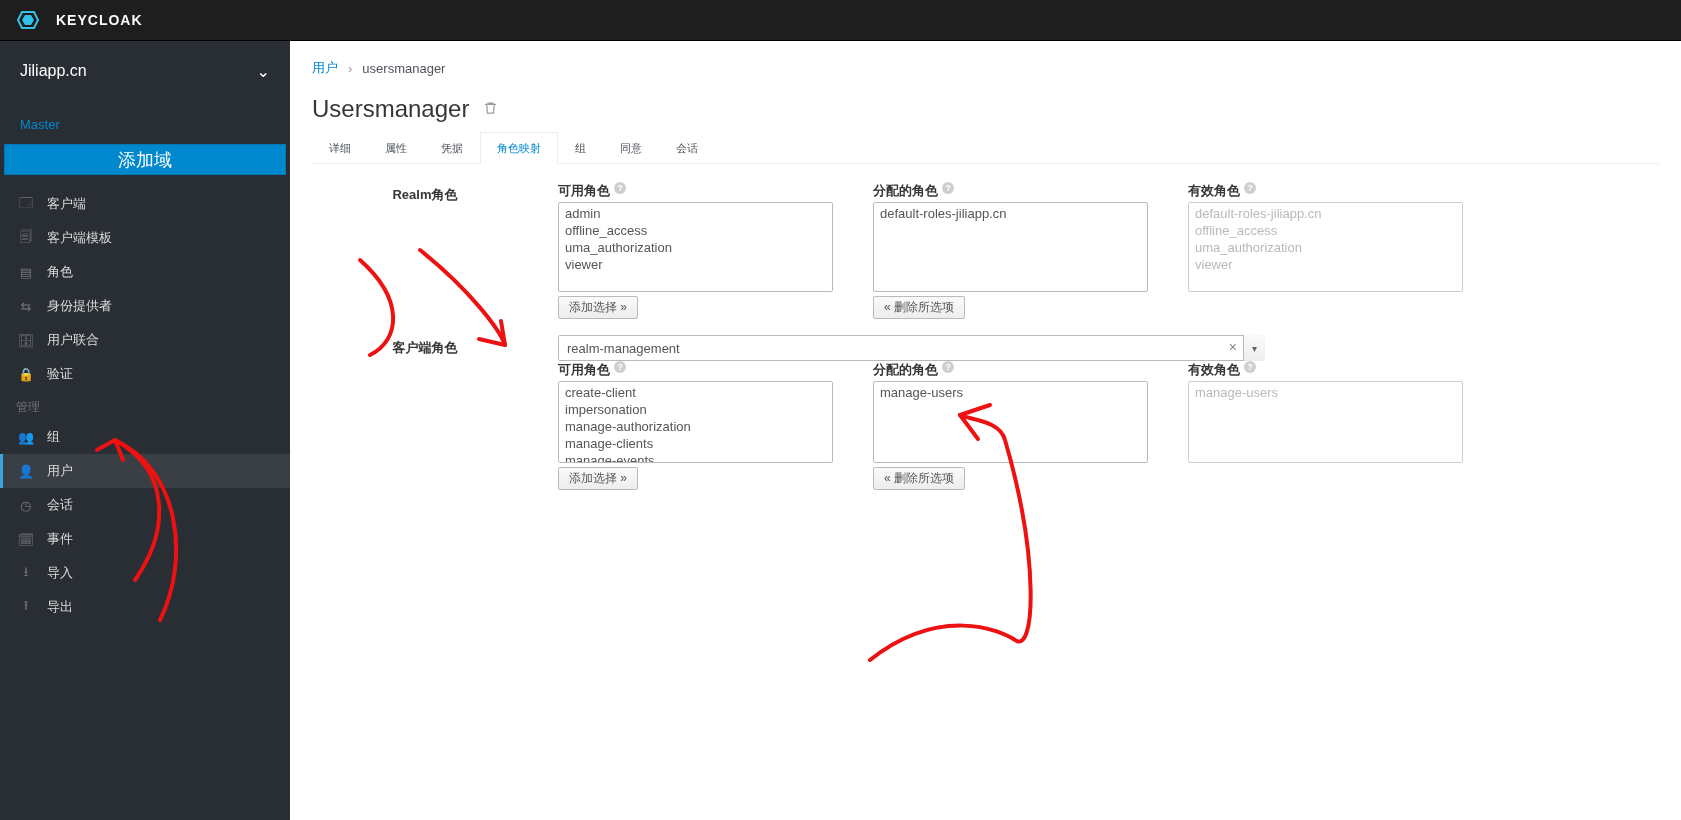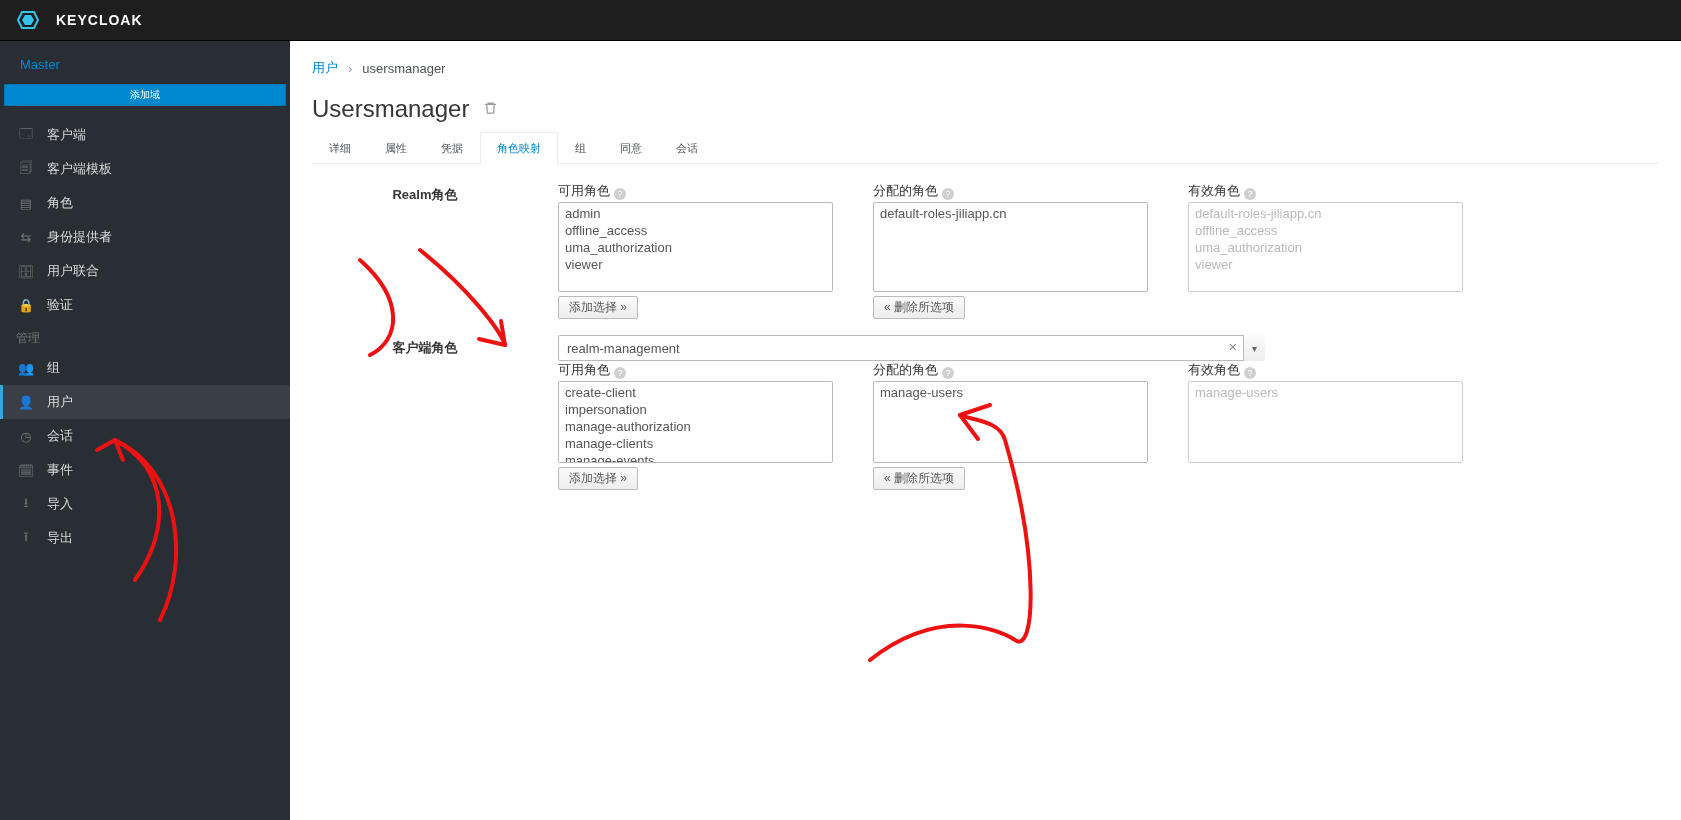--- a/index.html
+++ b/index.html
@@ -8,21 +8,21 @@
 .kc-header{height:41px;background:#1e1e1e;border-bottom:1px solid #000;display:flex;align-items:center;padding:0 16px}
 .kc-logo{display:flex;align-items:center;gap:16px;color:#f9f9f9;letter-spacing:1px;font-size:14px;font-weight:600}
 .kc-logo svg{width:24px;height:24px}
 
 .kc-body{flex:1;display:flex;overflow:hidden}
 
 .sidebar{width:290px;background:#292e34;color:#dbdada;display:flex;flex-direction:column;overflow-y:auto}
 .realm-picker{height:60px;display:flex;align-items:center;justify-content:space-between;padding:0 20px;color:#fff;font-size:16px;cursor:pointer}
 .realm-picker .chev{color:#fff}
 .realm-master{padding:16px 20px 8px;color:#0088ce;font-size:13px}
-.add-realm-btn{margin:4px 4px 12px;height:22px;background:#0088ce;color:#fff;border:1px solid #0077b3;font-size:10px;cursor:pointer;display:flex;align-items:center;justify-content:center}
+.add-realm-btn{margin:4px 4px 12px;height:31px;background:#0088ce;color:#fff;border:1px solid #0077b3;font-size:18px;cursor:pointer;display:flex;align-items:center;justify-content:center}
 .nav-section{padding:8px 16px 4px;color:#72767b;font-size:12px}
 .nav-item{display:flex;align-items:center;gap:14px;padding:8px 16px;color:#dbdada;background:#292e34;border-left:3px solid transparent;cursor:pointer;font-size:13px}
 .nav-item.active{background:#393f44;border-left-color:#39a5dc}
 .nav-item .icon{width:14px;height:14px;display:inline-flex;align-items:center;justify-content:center;color:#72767b;font-size:13px}
 .nav-item.active .icon{color:#39a5dc}
 
 .main{flex:1;background:#fff;padding:18px 22px;overflow:auto}
 .breadcrumb{display:flex;align-items:center;gap:10px;font-size:13px;margin-bottom:18px}
 .breadcrumb a{color:#0088ce;text-decoration:none;cursor:pointer}
 .breadcrumb .sep{color:#9c9c9c}
@@ -36,21 +36,21 @@
 .tab.active{color:#0088ce;border-color:#ededed #ededed #fff;background:#fff}
 
 .form-row{display:flex;align-items:flex-start;margin-bottom:16px}
 .form-label{width:246px;text-align:center;padding:4px 20px 0 0;color:#363636;font-size:13px;font-weight:600}
 .form-label.wide{padding-top:4px}
 .form-col{flex:1;display:flex;gap:40px}
 .role-box-wrap{display:flex;flex-direction:column}
 .role-box-wrap.w1{width:275px}
 .role-box-wrap.w2{width:275px}
 .role-box-wrap.w3{width:275px}
-.box-label{display:flex;align-items:flex-end;gap:4px;font-size:13px;color:#363636;font-weight:400;margin-bottom:2px}
+.box-label{display:flex;align-items:flex-start;gap:4px;font-size:13px;color:#363636;font-weight:700;margin-bottom:2px}
 .help-icon{width:12px;height:12px;border-radius:50%;background:#cfcfcf;color:#fff;font-size:9px;display:inline-flex;align-items:center;justify-content:center}
 select.role-list{width:100%;height:90px;border:1px solid #bababa;font-size:13px;padding:2px;overflow-y:auto}
 select.role-list option{padding:1px 4px;color:#555}
 select.role-list[disabled] option{color:#9c9c9c}
 select.role-list.scroll{overflow-y:scroll}
 .btn{border:1px solid #bababa;background:linear-gradient(#fafafa,#ededed);color:#555;font-size:12px;padding:2px 10px;cursor:pointer;border-radius:2px}
 .btn-wrap{margin-top:4px}
 
 .client-select-wrap{position:relative;width:707px}
 .client-select{width:100%;height:26px;border:1px solid #bababa;border-radius:2px;background:#fff;padding:0 52px 0 8px;font-size:13px;color:#555}
@@ -68,20 +68,24 @@
         <polygon points="6,4 18,4 22,12 18,20 6,20 2,12" fill="none" stroke="#33c3e8" stroke-width="2"></polygon>
         <polygon points="9,7 15,7 18,12 15,17 9,17 6,12" fill="#33c3e8"></polygon>
       </svg>
     <span>KEYCLOAK</span>
   </div>
 </div>
 
 <div class="kc-body">
 
   <div class="sidebar">
+    <div class="realm-picker">
+      <span>Jiliapp.cn</span>
+      <span class="chev">⌄</span>
+    </div>
     <div class="realm-master">Master</div>
     <button class="add-realm-btn">添加域</button>
 
     <div class="nav-item">
       <span class="icon">🗔</span>
       <span>客户端</span>
     </div>
     <div class="nav-item">
       <span class="icon">🗐</span>
       <span>客户端模板</span>

